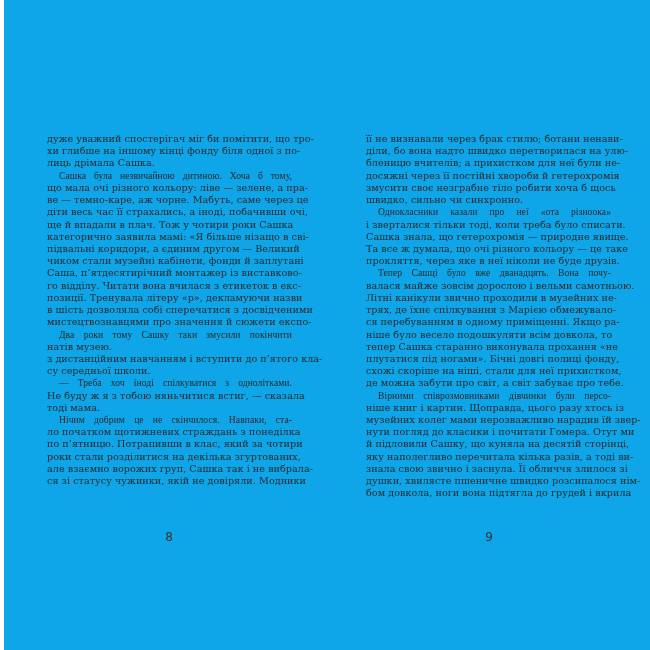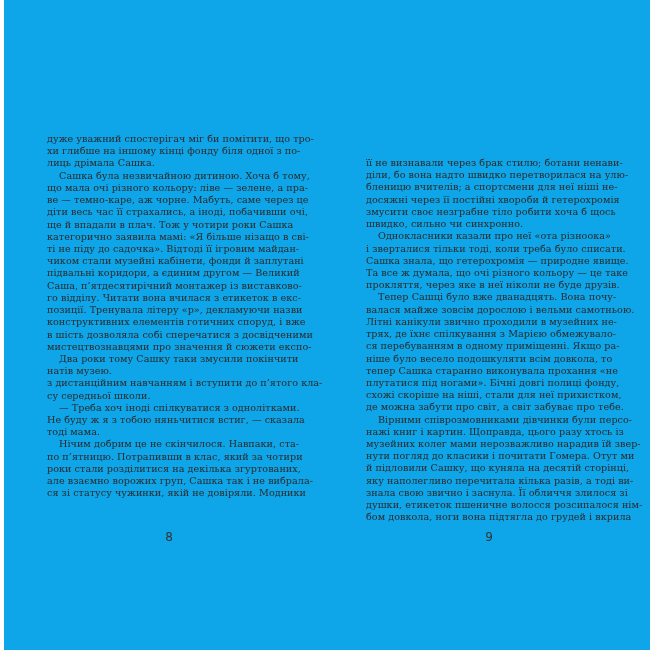--- a/index.html
+++ b/index.html
@@ -31,33 +31,34 @@
     .page.right { left: 325px; }
     .column {
       position: absolute;
       top: 133px;
       width: 245px;
       font-size: 9.6px;
       line-height: 12.23px;
       letter-spacing: 0.05px;
     }
     .page.left .column { left: 43px; }
-    .page.right .column { left: 37px; margin-top: 24px; }
+    .page.right .column { left: 37px; }
     .line {
       display: block;
       white-space: nowrap;
       text-align: justify;
       text-align-last: justify;
       height: 12.23px;
     }
     .line.last {
       text-align-last: left;
     }
     .line.indent {
       text-indent: 12px;
+      font-family: Liberation Serif, serif;
     }
     .page-number {
       position: absolute;
       top: 530px;
       width: 40px;
       text-align: center;
       font-family: "DejaVu Sans", "Liberation Sans", sans-serif;
       font-size: 12px;
       color: #333333;
     }
@@ -72,72 +73,71 @@
     <div class="column" id="left-col">
         <span class="line">дуже уважний спостерігач міг би помітити, що тро-</span>
         <span class="line">хи глибше на іншому кінці фонду біля одної з по-</span>
         <span class="line last">лиць дрімала Сашка.</span>
         <span class="line indent">Сашка була незвичайною дитиною. Хоча б тому,</span>
         <span class="line">що мала очі різного кольору: ліве — зелене, а пра-</span>
         <span class="line">ве — темно-каре, аж чорне. Мабуть, саме через це</span>
         <span class="line">діти весь час її страхались, а іноді, побачивши очі,</span>
         <span class="line">ще й впадали в плач. Тож у чотири роки Сашка</span>
         <span class="line">категорично заявила мамі: «Я більше нізащо в сві-</span>
-        <span class="line">ті не піду до садочка». Відтоді її ігровим майдан-</span>
+        <span class="line">підвальні коридори, а єдиним другом — Великий</span>
         <span class="line">чиком стали музейні кабінети, фонди й заплутані</span>
-        <span class="line">підвальні коридори, а єдиним другом — Великий</span>
         <span class="line">Саша, п’ятдесятирічний монтажер із виставково-</span>
         <span class="line">го відділу. Читати вона вчилася з етикеток в екс-</span>
         <span class="line">позиції. Тренувала літеру «р», декламуючи назви</span>
-        <span class="line">конструктивних елементів готичних споруд, і вже</span>
         <span class="line">в шість дозволяла собі сперечатися з досвідченими</span>
         <span class="line">мистецтвознавцями про значення й сюжети експо-</span>
         <span class="line indent">Два роки тому Сашку таки змусили покінчити</span>
         <span class="line last">натів музею.</span>
         <span class="line">з дистанційним навчанням і вступити до п’ятого кла-</span>
         <span class="line last">су середньої школи.</span>
         <span class="line indent">— Треба хоч іноді спілкуватися з однолітками.</span>
         <span class="line">Не буду ж я з тобою няньчитися встиг, — сказала</span>
         <span class="line last">тоді мама.</span>
         <span class="line indent">Нічим добрим це не скінчилося. Навпаки, ста-</span>
+        <span class="line">ло початком щотижневих страждань з понеділка</span>
         <span class="line">по п’ятницю. Потрапивши в клас, який за чотири</span>
         <span class="line">роки стали розділитися на декілька згуртованих,</span>
         <span class="line">але взаємно ворожих груп, Сашка так і не вибрала-</span>
         <span class="line">ся зі статусу чужинки, якій не довіряли. Модники</span>
       </div>
     <div class="page-number">8</div>
   </div>
   <div class="page right">
     <div class="column" id="right-col">
         <span class="line">її не визнавали через брак стилю; ботани ненави-</span>
         <span class="line">діли, бо вона надто швидко перетворилася на улю-</span>
-        <span class="line">бленицю вчителів; а спортсмени для неї ніші не-</span>
+        <span class="line">бленицю вчителів; а прихистком для неї були не-</span>
         <span class="line">досяжні через її постійні хвороби й гетерохромія</span>
         <span class="line">змусити своє незграбне тіло робити хоча б щось</span>
         <span class="line last">швидко, сильно чи синхронно.</span>
         <span class="line indent">Однокласники казали про неї «ота різноока»</span>
         <span class="line">і зверталися тільки тоді, коли треба було списати.</span>
         <span class="line">Сашка знала, що гетерохромія — природне явище.</span>
         <span class="line">Та все ж думала, що очі різного кольору — це таке</span>
         <span class="line last">прокляття, через яке в неї ніколи не буде друзів.</span>
         <span class="line indent">Тепер Сашці було вже дванадцять. Вона почу-</span>
         <span class="line">валася майже зовсім дорослою і вельми самотньою.</span>
         <span class="line">Літні канікули звично проходили в музейних не-</span>
         <span class="line">трях, де їхнє спілкування з Марією обмежувало-</span>
         <span class="line">ся перебуванням в одному приміщенні. Якщо ра-</span>
         <span class="line">ніше було весело подошкуляти всім довкола, то</span>
         <span class="line">тепер Сашка старанно виконувала прохання «не</span>
         <span class="line">плутатися під ногами». Бічні довгі полиці фонду,</span>
         <span class="line">схожі скоріше на ніші, стали для неї прихистком,</span>
         <span class="line last">де можна забути про світ, а світ забуває про тебе.</span>
         <span class="line indent">Вірними співрозмовниками дівчинки були персо-</span>
-        <span class="line">нажі книг і картин. Щоправда, цього разу хтось із</span>
+        <span class="line">ніше книг і картин. Щоправда, цього разу хтось із</span>
         <span class="line">музейних колег мами нерозважливо нарадив їй звер-</span>
         <span class="line">нути погляд до класики і почитати Гомера. Отут ми</span>
         <span class="line">й підловили Сашку, що куняла на десятій сторінці,</span>
         <span class="line">яку наполегливо перечитала кілька разів, а тоді ви-</span>
         <span class="line">знала свою звично і заснула. Її обличчя злилося зі</span>
-        <span class="line">душки, етикеток пшеничне волосся розсипалося нім-</span>
+        <span class="line">душки, хвилясте пшеничне швидко розсипалося нім-</span>
         <span class="line">бом довкола, ноги вона підтягла до грудей і вкрила</span>
       </div>
     <div class="page-number">9</div>
   </div>
 </div>
 
 </body></html>

